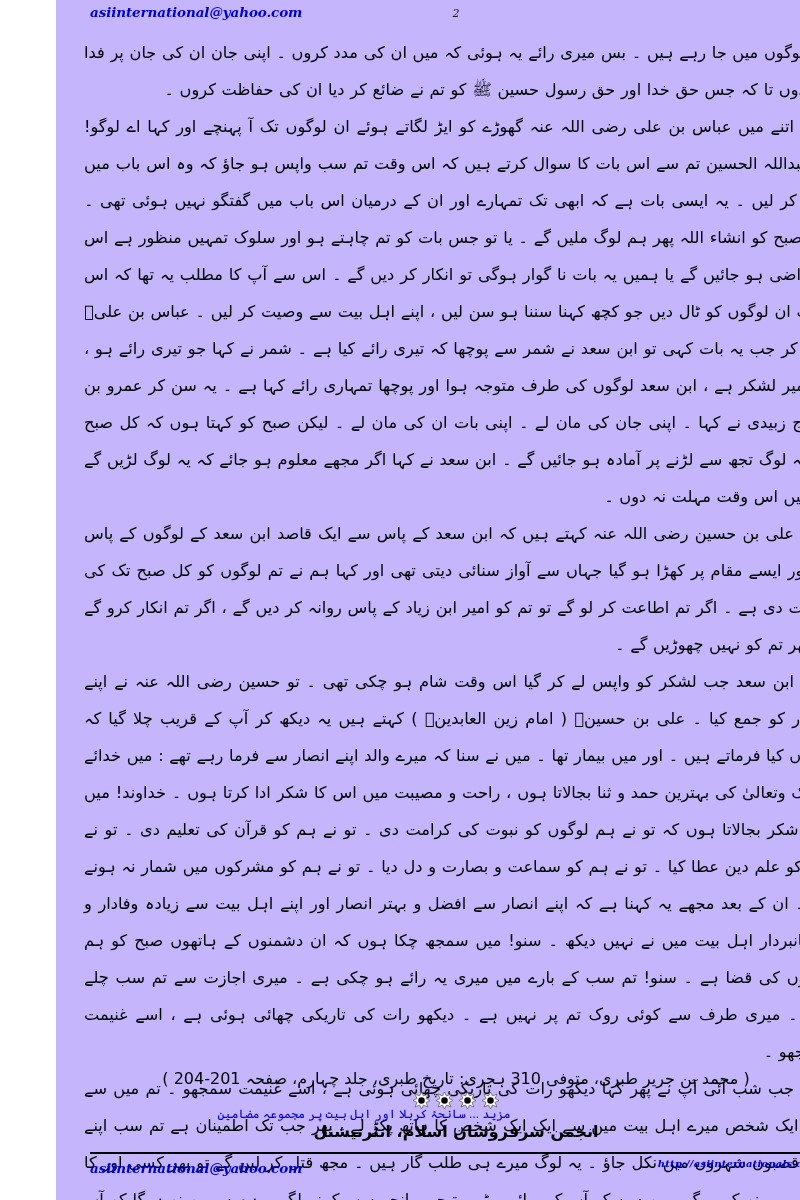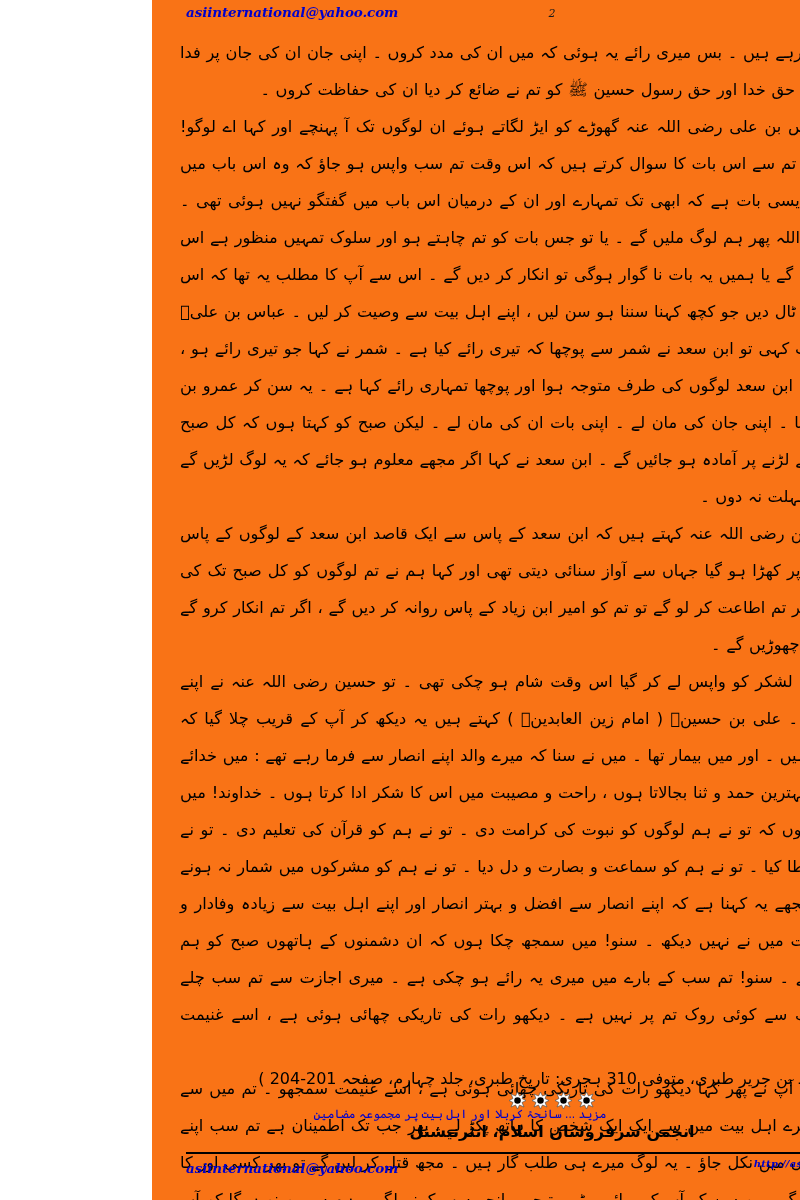--- a/index.html
+++ b/index.html
@@ -12,23 +12,23 @@
     width: 800px;
     height: 1200px;
     position: relative;
     font-family: "DejaVu Sans", sans-serif;
     overflow: hidden;
   }
 
   .page {
     position: absolute;
     inset: 0;
-    width: 648px;
+    width: 744px;
     height: 1200px;
-    background: #f97316;
+    background: #c4b5fd;
     box-sizing: border-box;
   }
 
   
   .page-header {
     position: absolute;
     top: 0;
     left: 0;
     width: 800px;
     height: 34px;

